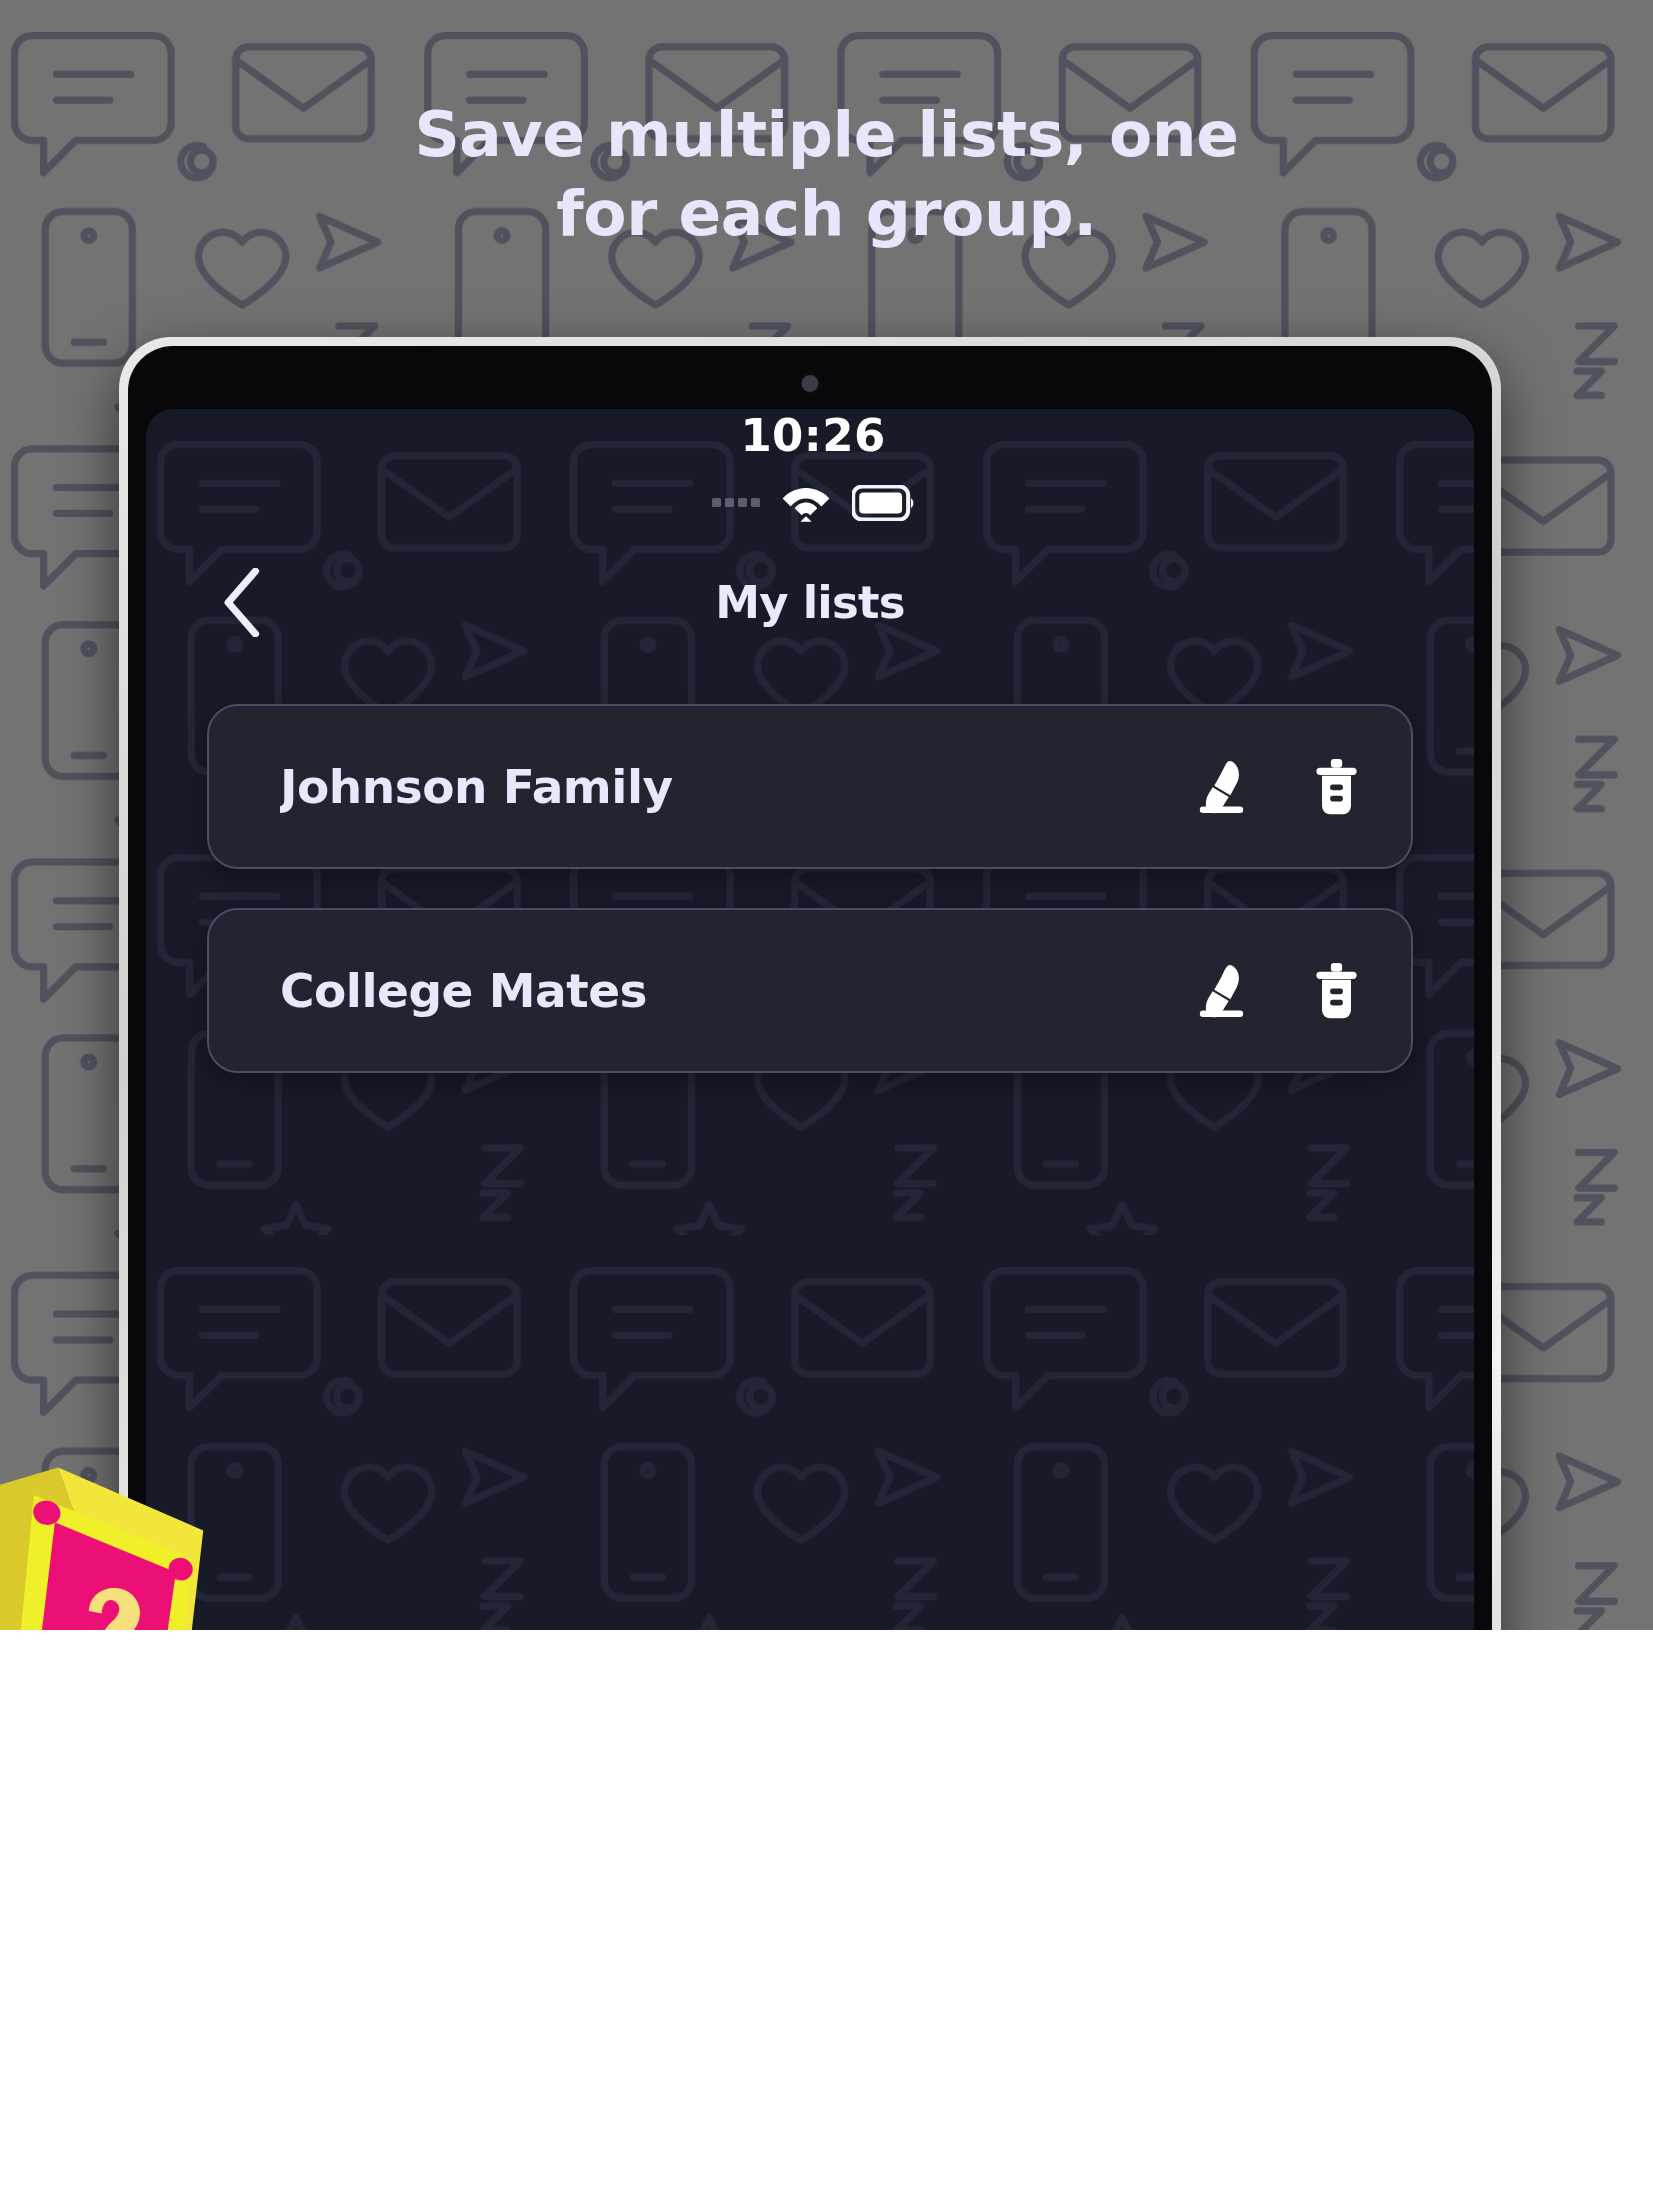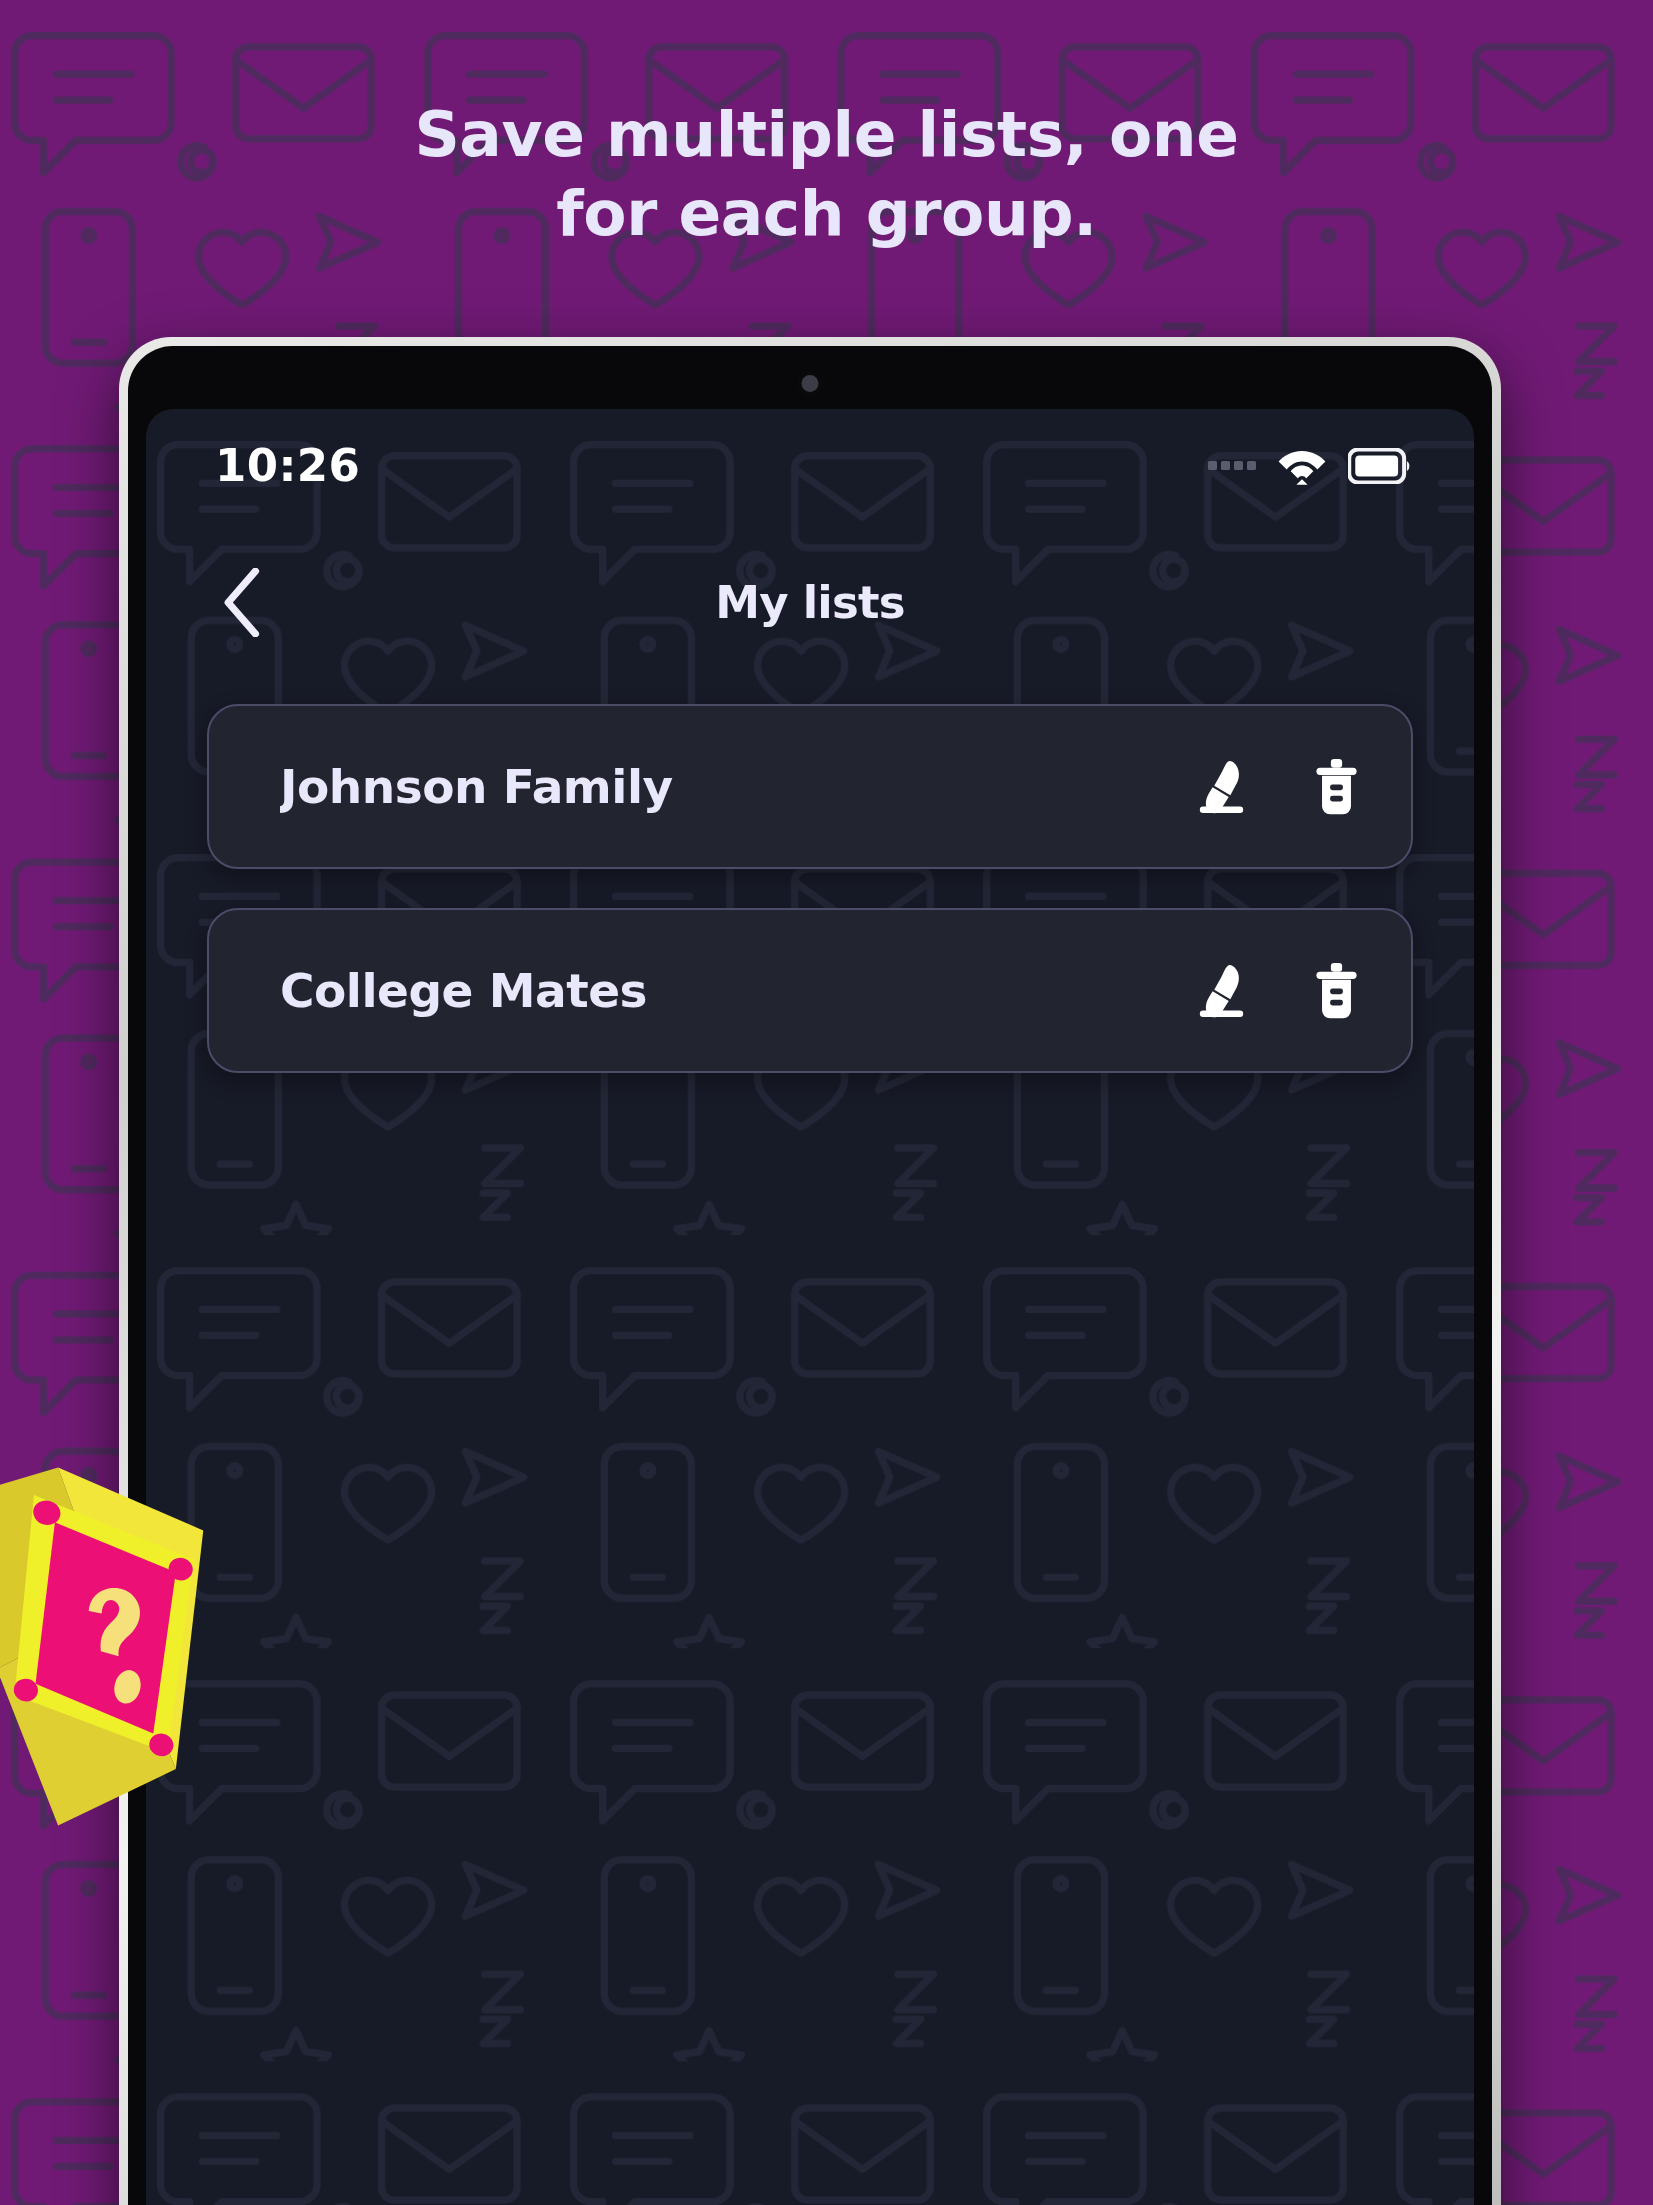--- a/index.html
+++ b/index.html
@@ -6,22 +6,22 @@
 
   html, body {
     width:1653px; height:2205px;
     overflow:hidden;
     font-family:"DejaVu Sans", sans-serif;
   }
 
   
   #promo-page {
     position:relative;
-    width:1653px; height:2205px;
-    background:#701a75;
+    width:1653px; height:1630px;
+    background:#737373;
     overflow:hidden;
   }
 
   
   .doodle-layer {
     position:absolute; inset:0;
     opacity:1;
     pointer-events:none;
   }
 
@@ -85,20 +85,21 @@
 
   
   #status-bar {
     position:relative;
     z-index:3;
     height:113px;
     display:flex;
     align-items:center;
     justify-content:space-between;
     padding:0 63px 0 69px;
+    flex-direction:column;
   }
   #status-time {
     color:#ffffff;
     font-family:"DejaVu Sans", sans-serif;
     font-size:45px;
     font-weight:bold;
     letter-spacing:0.4px;
   }
   #status-icons {
     display:flex;

